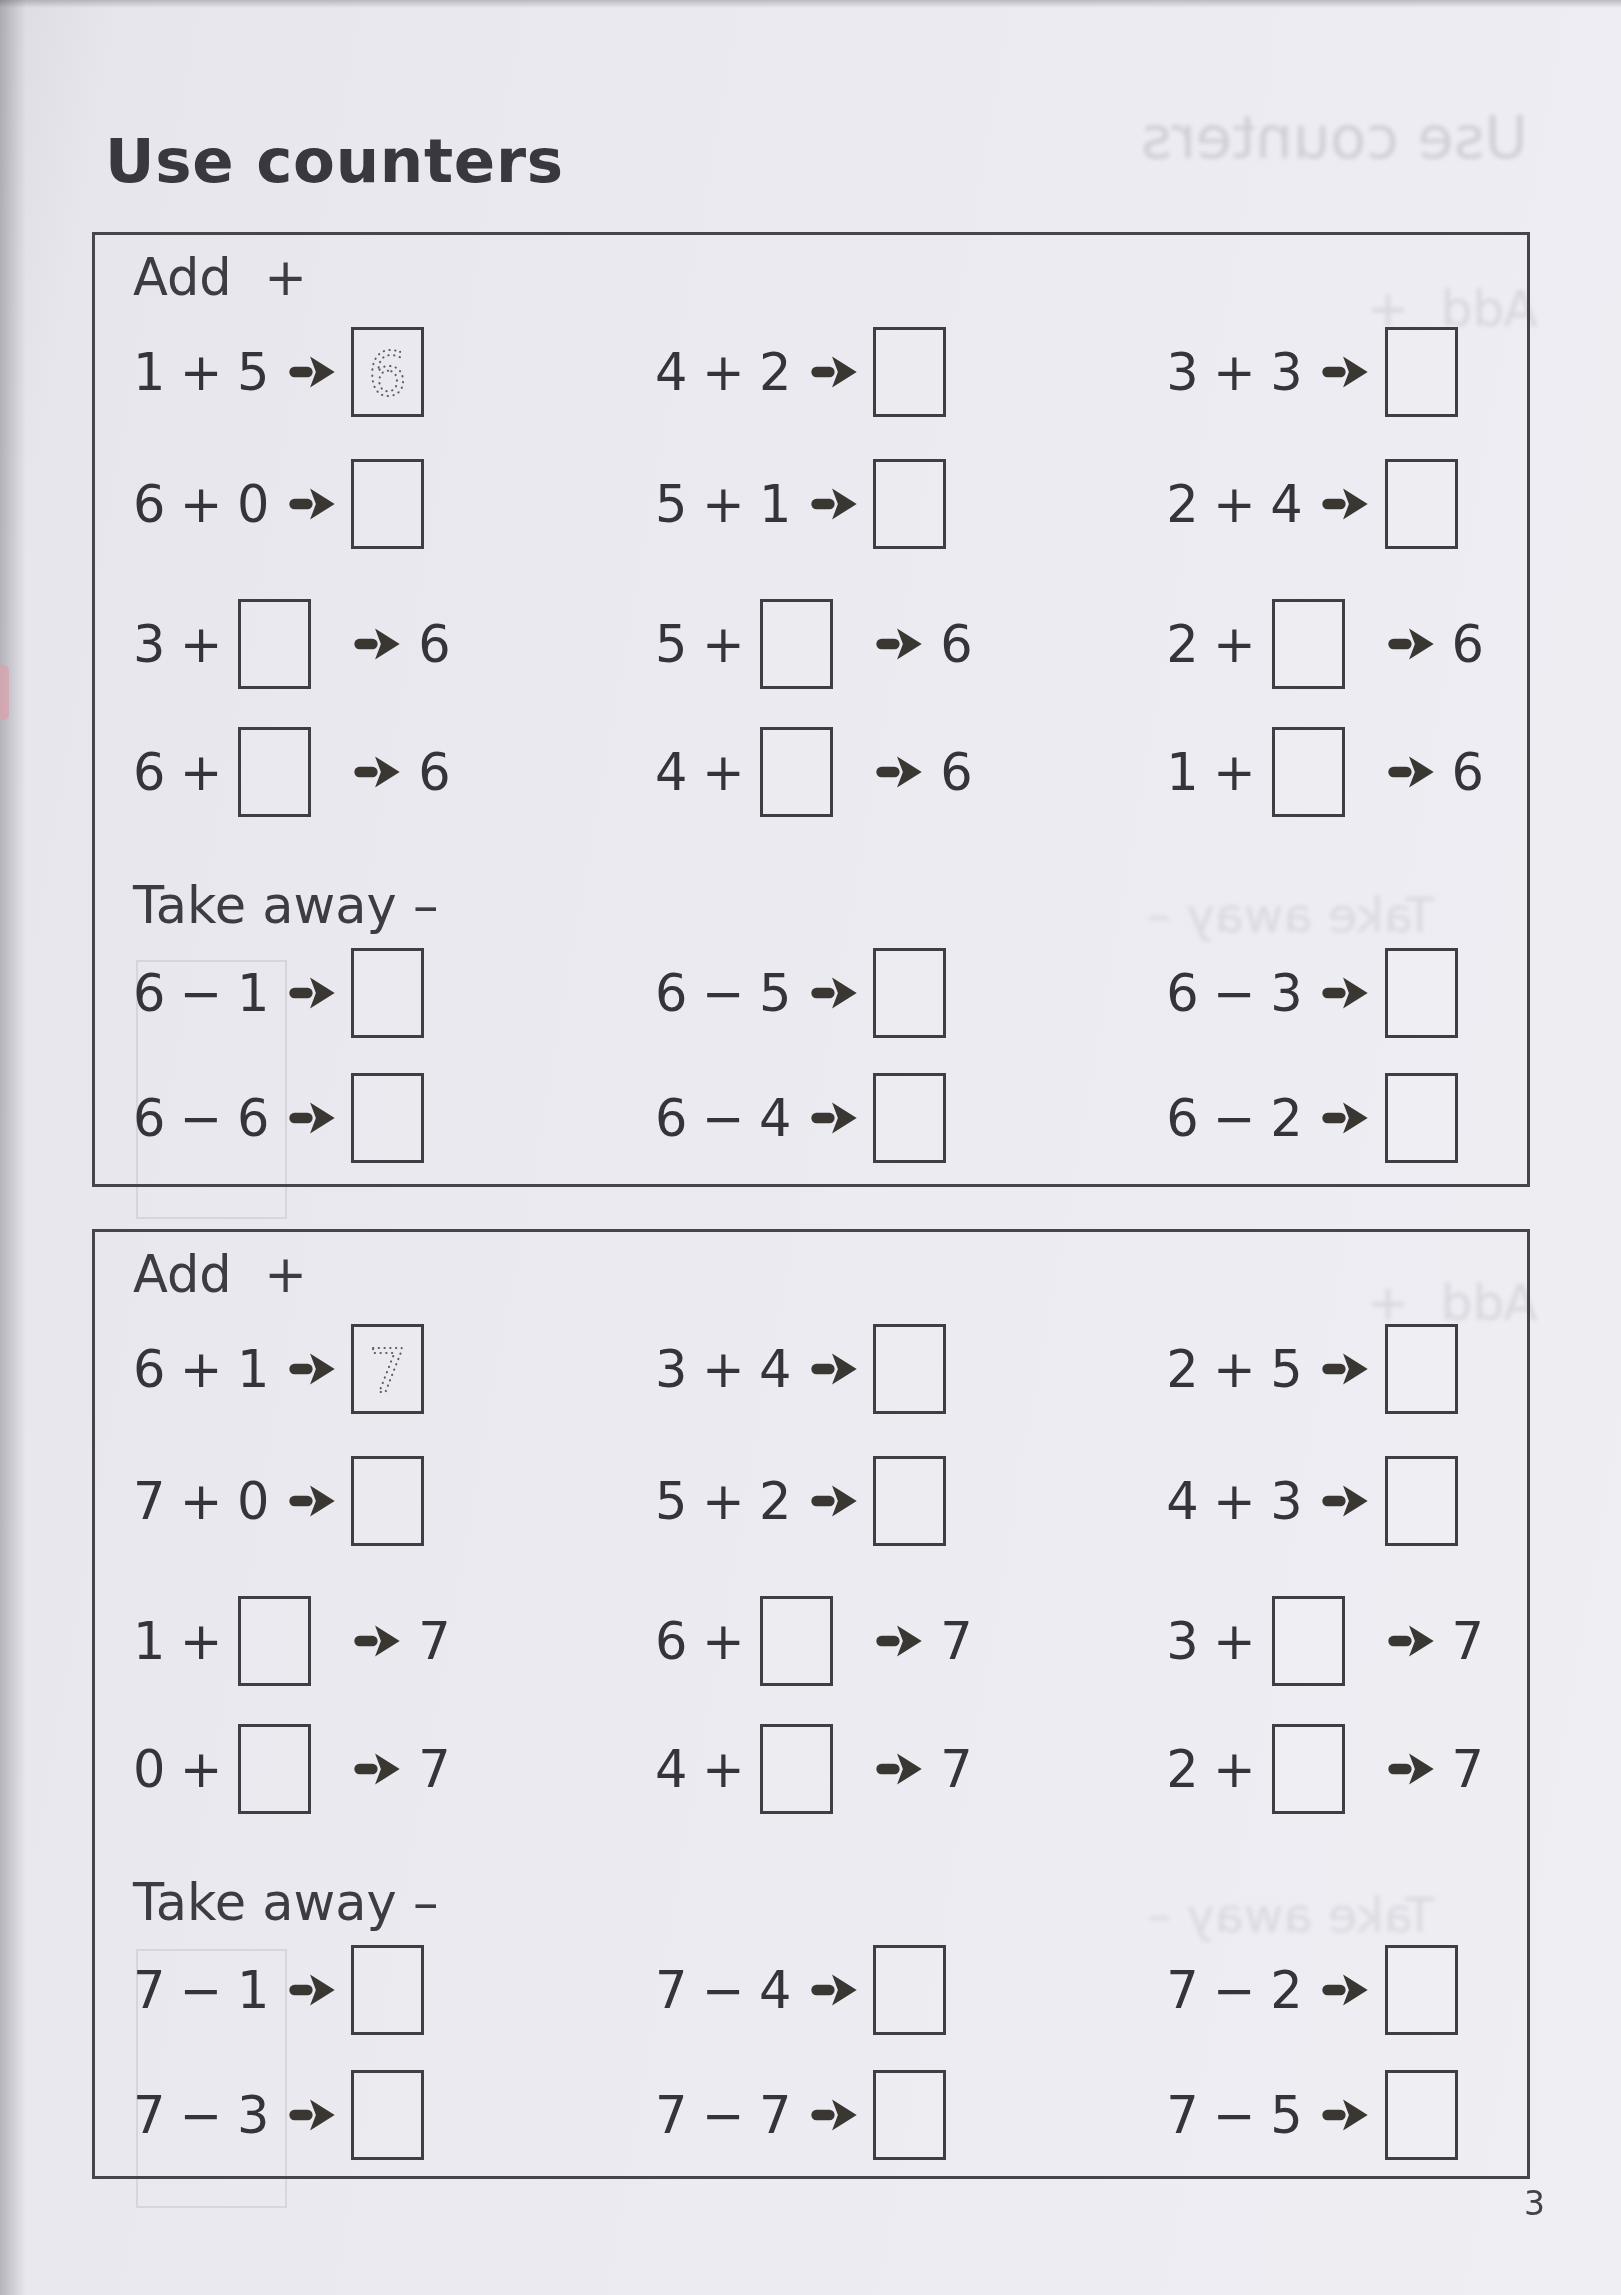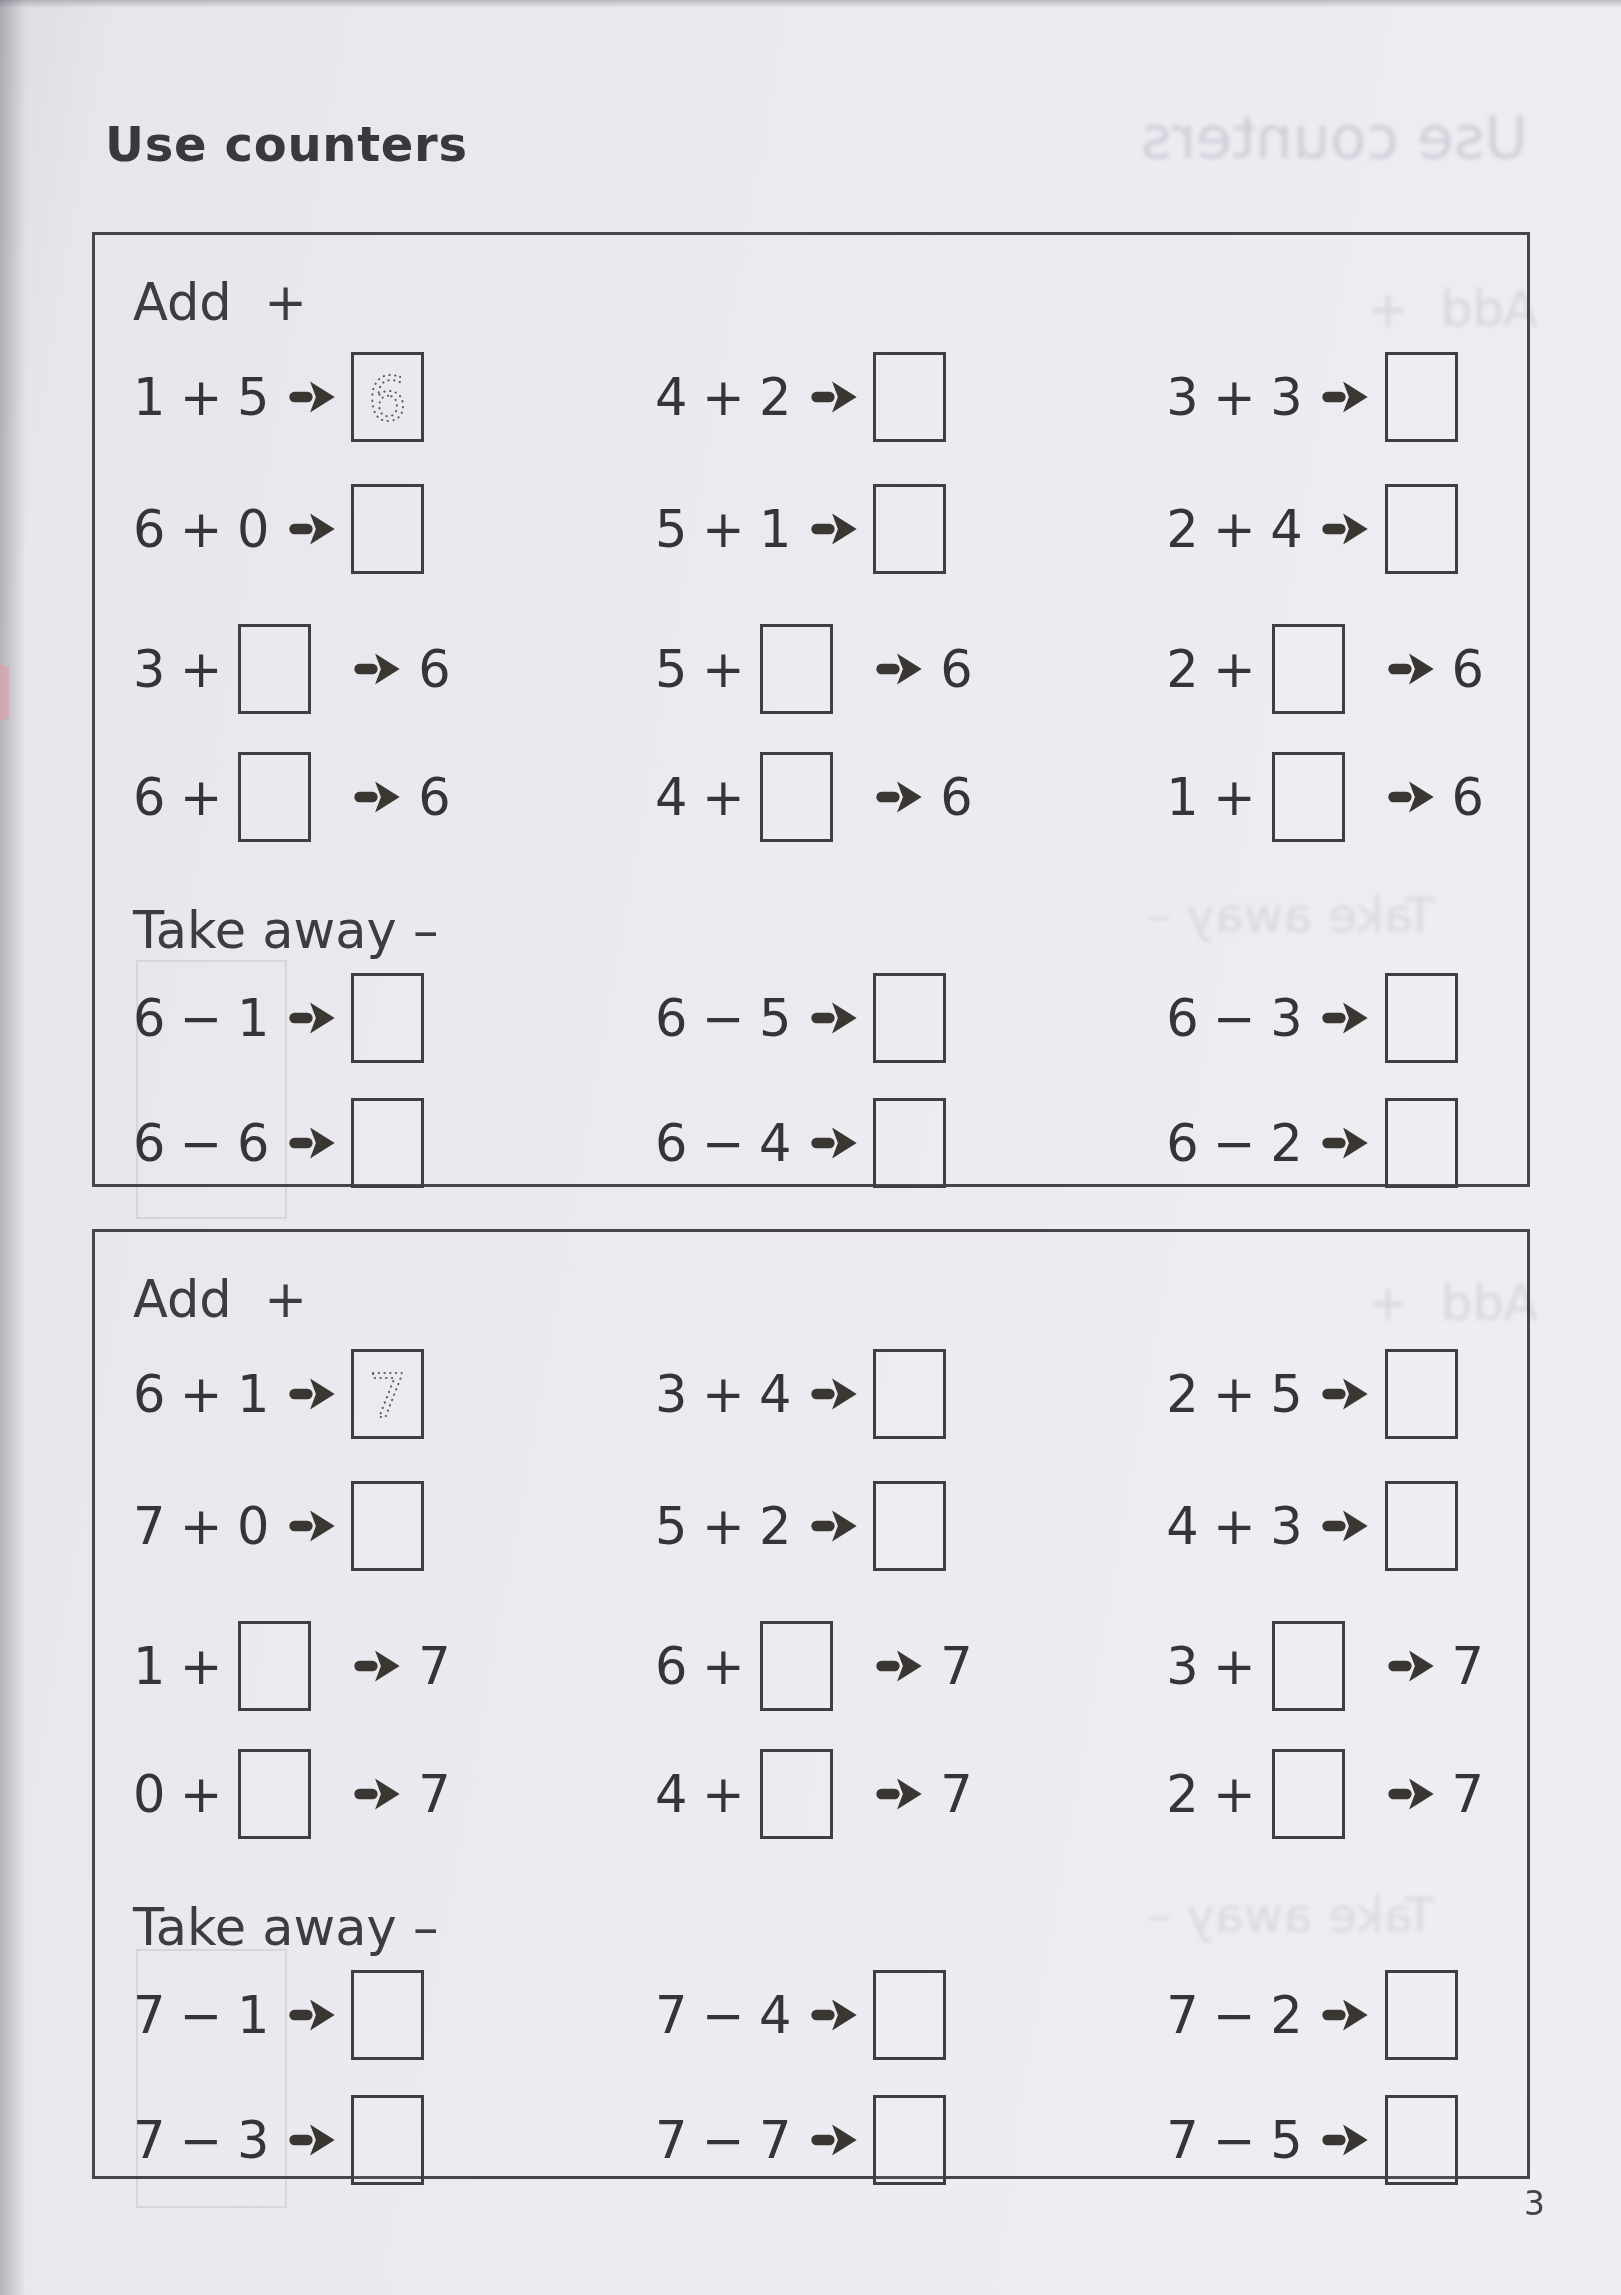--- a/index.html
+++ b/index.html
@@ -11,37 +11,37 @@
     color:#3b3a41;
     overflow:hidden;
   }
   .edge-shade-left{position:absolute;left:0;top:0;bottom:0;width:26px;
     background:linear-gradient(90deg,rgba(62,62,74,.30),rgba(62,62,74,0));}
   .edge-shade-top{position:absolute;top:0;left:0;right:0;height:7.9px;
     background:linear-gradient(180deg,rgba(60,60,70,.28),rgba(60,60,70,0));}
   .pink-mark{position:absolute;left:0;top:665px;width:9.2px;height:55px;
     background:#d9a3ac;opacity:.75;border-radius:0 5.2px 5.2px 0;}
 
-  .page-title{position:absolute;left:105px;top:84px;font-size:48px;letter-spacing:0.7px;color:#39383f;}
+  .page-title{position:absolute;left:105px;top:84px;font-size:61px;letter-spacing:0.7px;color:#39383f;}
 
   
   .ghost{position:absolute;transform:scaleX(-1);color:#8f8b9c;filter:blur(2px);white-space:pre;}
   .ghost-title{top:103px;right:93px;font-size:59px;opacity:.30;}
   .ghost-add-1{top:280px;right:84px;font-size:50px;opacity:.22;}
   .ghost-take-1{top:887px;right:187px;font-size:48px;opacity:.20;}
   .ghost-add-2{top:1274px;right:84px;font-size:50px;opacity:.22;}
   .ghost-take-2{top:1887px;right:187px;font-size:48px;opacity:.20;}
   .ghost-rect{position:absolute;width:147px;height:255px;border:2.6px solid rgba(120,118,132,.16);}
   .ghost-rect-1{left:136px;top:960px;}
   .ghost-rect-2{left:136px;top:1949px;}
 
   .work-box{
     position:absolute;left:92px;width:1438px;
     border:3.3px solid #46454b;box-sizing:border-box;
-    padding:38px 38px 0 38px;
+    padding:13px 38px 0 38px;
   }
   .work-box.box-1{top:232px;height:955px;}
   .work-box.box-2{top:1229px;height:950px;}
 
   .group-label{font-size:51px;color:#3d3c43;white-space:pre;}
   .take-label{margin-top:54px;}
 
   .eq-grid{display:grid;grid-template-columns:38.5% 37.7% 23.8%;}
   .sums-grid{margin-top:15.7px;row-gap:33px;}
   .missing-grid{margin-top:41px;row-gap:29px;}

